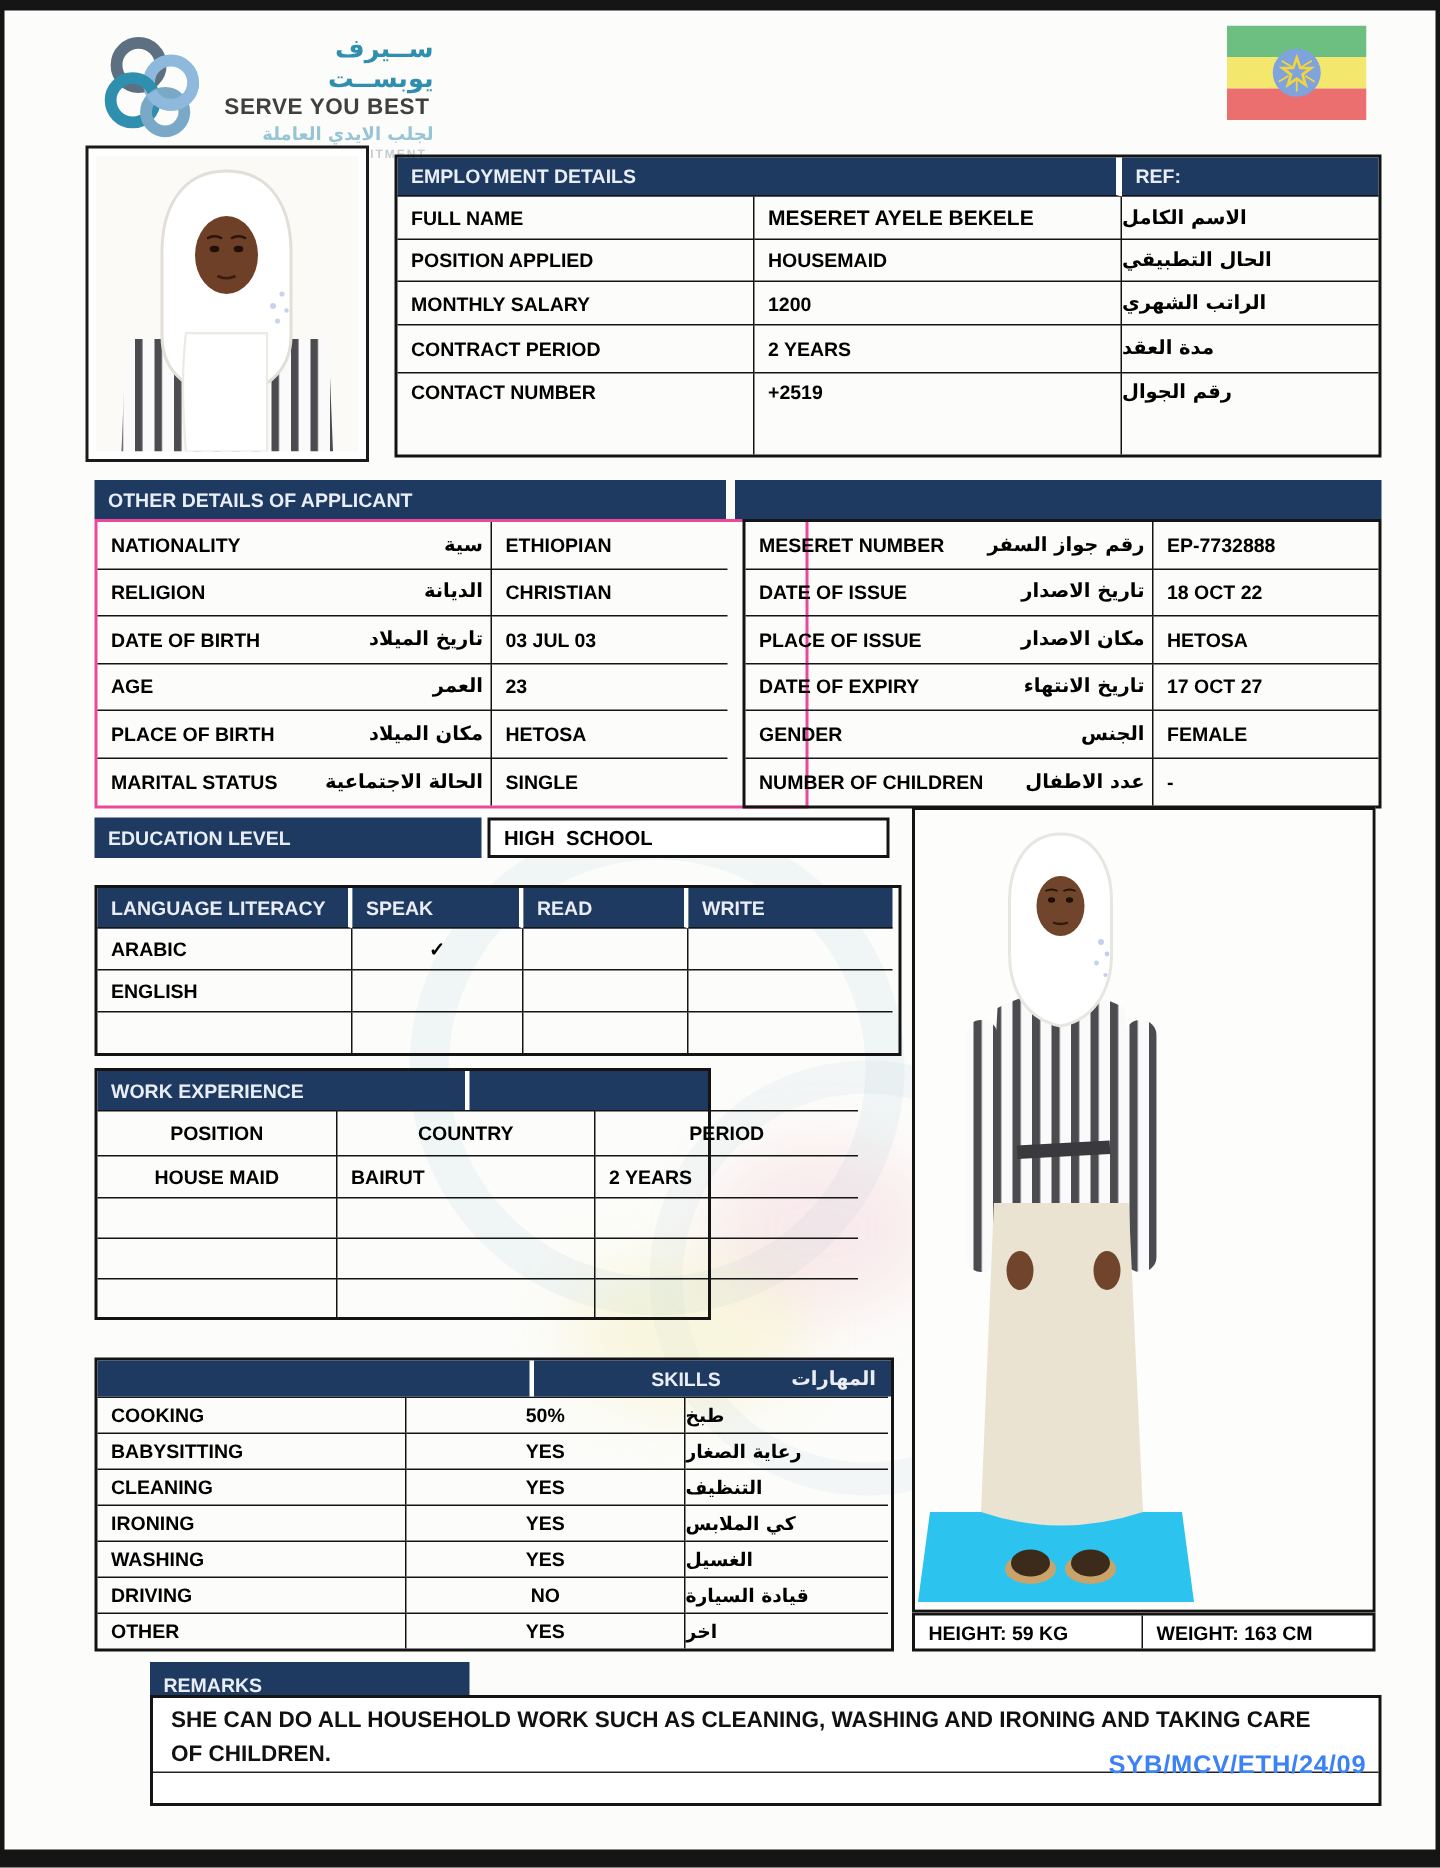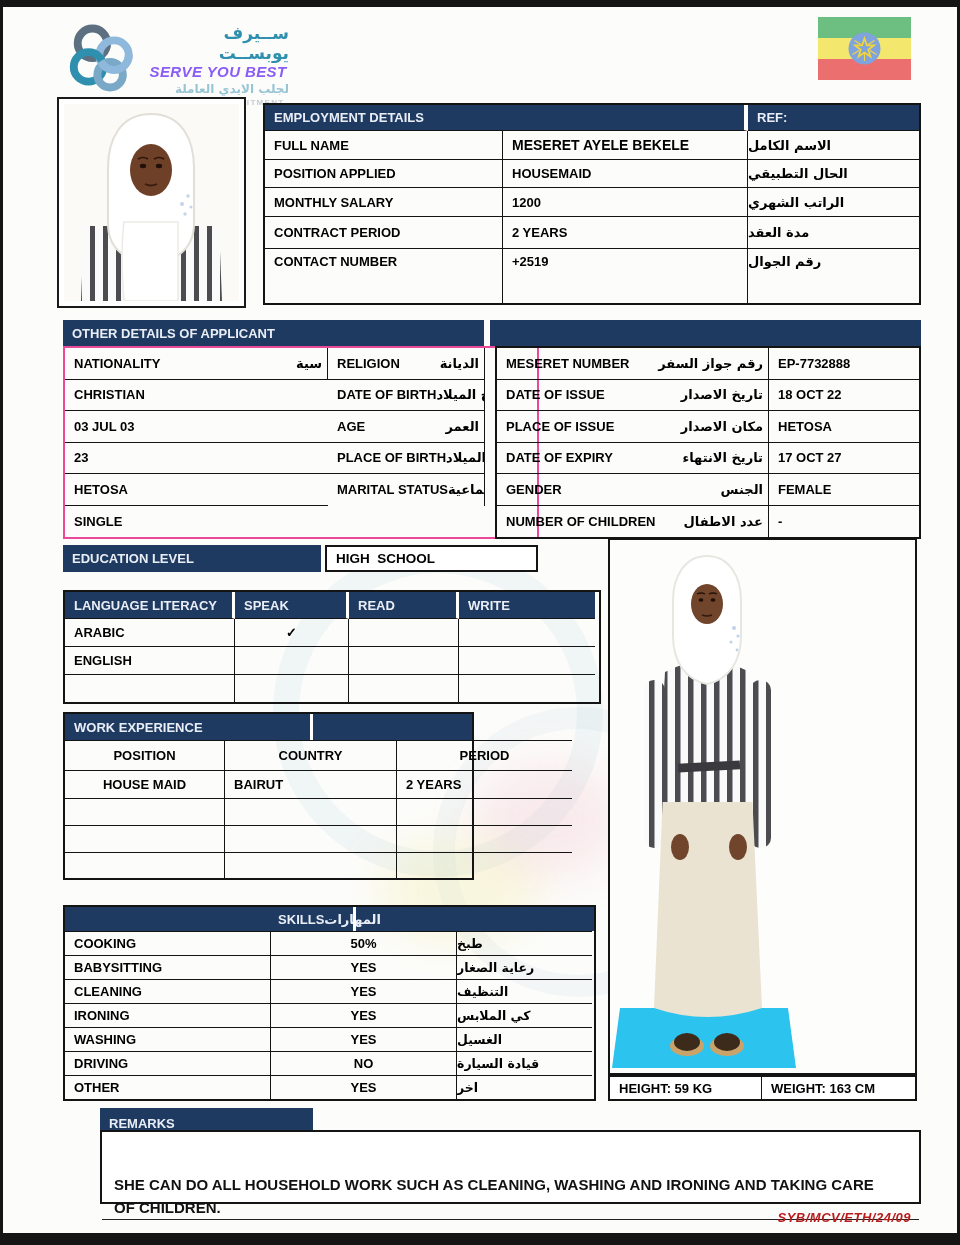--- a/index.html
+++ b/index.html
@@ -12,21 +12,21 @@
   .ar { font-family:"DejaVu Sans", sans-serif; font-weight:bold; }
 
   
   .wm-ring { position:absolute; border-radius:50%; }
   .wm-blob { position:absolute; border-radius:50%; filter:blur(20px); }
 
   
   .logo { left:56px; top:10px; width:230px; height:92px; display:flex; gap:8px; }
   .logo-text { display:flex; flex-direction:column; padding-top:6px; }
   .logo-ar-name { color:#2f8fae; font-size:17px; }
-  .logo-latin-name { color:#8b5cf6; font-size:15px; font-weight:bold; letter-spacing:0.4px;font-style:italic; }
+  .logo-latin-name { color:#404040; font-size:15px; font-weight:bold; letter-spacing:0.4px; }
   .logo-ar-tag { color:#97c5d6; font-size:12px; margin-top:2px; }
   .logo-latin-tag { color:#c6ccd1; font-size:8px; font-weight:bold; letter-spacing:1.3px; margin-top:2px; }
   .flag { left:815px; top:10px; width:93px; height:63px; }
 
   
   .portrait-box { left:54px; top:90px; width:189px; height:211px; border:2px solid #1a1a1a; background:#fff; padding:5px; }
 
   
   .cell { display:flex; align-items:center; border-right:1.5px solid #141414; border-bottom:1.5px solid #141414; font-size:13px; overflow:hidden; }
   .last-col { border-right:none !important; }
@@ -48,52 +48,52 @@
   .od-bar-left  { left:60px; top:313px; width:421px; height:26px; display:flex; align-items:center; font-weight:bold; font-size:13px; }
   .od-bar-right { left:487px; top:313px; width:431px; height:26px; }
   .od-left  { left:60px;  top:339px; width:476px; display:grid; grid-template-columns:263px 157px; grid-template-rows:repeat(6,31.5px); border:2px solid #ec4899; }
   .od-right { left:492px; top:339px; width:426px; display:grid; grid-template-columns:272px 150px; grid-template-rows:repeat(6,31.5px); border:2px solid #141414; }
   .od-label { justify-content:space-between; padding:0 5px 0 9px; }
   .od-label .en { font-weight:bold; white-space:nowrap; }
   .od-label .ar { font-size:13px; white-space:nowrap; }
 
   
   .edu-label { left:60px; top:538px; width:258px; height:27px; display:flex; align-items:center; font-weight:bold; font-size:13px; }
-  .edu-value { left:322px; top:538px; width:213px; height:27px; border:2px solid #141414; background:#fff; display:flex; align-items:center; font-weight:bold; font-size:13.5px; white-space:pre; }
+  .edu-value { left:322px; top:538px; width:268px; height:27px; border:2px solid #141414; background:#fff; display:flex; align-items:center; font-weight:bold; font-size:13.5px; white-space:pre; }
 
   
   .lang-table { left:60px; top:583px; width:538px; display:grid; grid-template-columns:170px 114px 110px 136px; grid-template-rows:27px 28px 28px 27px; border:2px solid #141414; }
   .lang-hdr { background:#1f3a60; color:#e9eef6; font-weight:bold; border-right:3px solid #fff; border-bottom:1.5px solid #141414; }
   .lang-hdr.last-col { border-right:none; }
 
   
   .work-box { left:60px; top:705px; width:411px; border:2px solid #141414; }
   .work-bar { height:26px; position:relative; display:flex; align-items:center; font-weight:bold; font-size:13px; }
   .work-bar-divider { position:absolute; left:245px; top:0; width:3px; height:100%; background:#fff; }
   .work-grid { display:grid; grid-template-columns:160px 172px 175px; grid-template-rows:30px 28px 27px 27px 26px; }
   .work-grid .cell { border-top:1.5px solid #141414; border-bottom:none; }
 
   
   .skills-box { left:60px; top:898px; width:533px; border:2px solid #141414; }
-  .skills-bar { height:24px; position:relative; display:flex; align-items:center; justify-content:center; font-weight:bold; font-size:13px; }
+  .skills-bar { height:24px; position:relative; display:flex; align-items:center; justify-content:flex-end; font-weight:bold; font-size:13px;gap:47px; }
   .skills-bar-divider { position:absolute; left:288px; top:0; width:3px; height:100%; background:#fff; }
   .skills-grid { display:grid; grid-template-columns:206px 186px 135px; grid-template-rows:repeat(7,24px); }
   .skills-grid .cell { border-top:1.5px solid #141414; border-bottom:none; }
   .skills-grid .ar { font-size:12.5px; }
 
   
   .photo-box { left:605px; top:531px; width:309px; height:537px; border:2px solid #141414; background:#fff; }
   .hw-row { left:605px; top:1068px; width:309px; height:26px; border:2px solid #141414; background:#fff; display:grid; grid-template-columns:152px 153px; }
   .hw-row .cell { border-bottom:none; font-weight:bold; }
 
   
   .remarks-tab { left:97px; top:1101px; width:213px; height:30px; display:flex; align-items:center; font-weight:bold; font-size:13px; }
   .remarks-box { left:97px; top:1123px; width:821px; height:74px; border:2px solid #141414; background:#fff; }
-  .remarks-text { height:50px; border-bottom:1.6px solid #222; position:relative; padding:3px 40px 0 12px; font-size:15px; font-weight:600; line-height:1.55; color:#111;margin-top:38px; }
-  .remarks-code { position:absolute; right:8px; bottom:-9px; color:#b91c1c; font-size:13px; font-weight:600; letter-spacing:0.5px;font-style:italic; }
+  .remarks-text { height:50px; border-bottom:1.6px solid #222; position:relative; padding:3px 40px 0 12px; font-size:15px; font-weight:600; line-height:1.55; color:#111; }
+  .remarks-code { position:absolute; right:8px; bottom:-9px; color:#3b82f6; font-size:17px; font-weight:600; letter-spacing:0.5px; }
 </style>
 </head>
 <body>
 
 <div class="page">
 
   <div class="wm-ring" style="left:270px; top:540px; width:330px; height:330px; border:26px solid rgba(173,202,220,0.14);"></div>
   <div class="wm-ring" style="left:430px; top:700px; width:290px; height:290px; border:22px solid rgba(173,202,220,0.11);"></div>
   <div class="wm-blob" style="left:470px; top:755px; width:150px; height:115px; background:rgba(238,170,185,0.20);"></div>
   <div class="wm-blob" style="left:375px; top:830px; width:160px; height:105px; background:rgba(242,230,140,0.24);"></div>
@@ -182,20 +182,21 @@
   </div>
 
   <div class="abs navy od-bar-left pl">OTHER DETAILS OF APPLICANT</div>
   <div class="abs navy od-bar-right"></div>
 
   <div class="abs od-left">
     <div class="cell od-label">
         <span class="en">NATIONALITY</span>
         <span class="ar" dir="rtl">سية</span>
       </div>
+    <div class="cell pl bold last-col">ETHIOPIAN</div>
     <div class="cell od-label">
         <span class="en">RELIGION</span>
         <span class="ar" dir="rtl">الديانة</span>
       </div>
     <div class="cell pl bold last-col">CHRISTIAN</div>
     <div class="cell od-label">
         <span class="en">DATE OF BIRTH</span>
         <span class="ar" dir="rtl">تاريخ الميلاد</span>
       </div>
     <div class="cell pl bold last-col">03 JUL 03</div>

